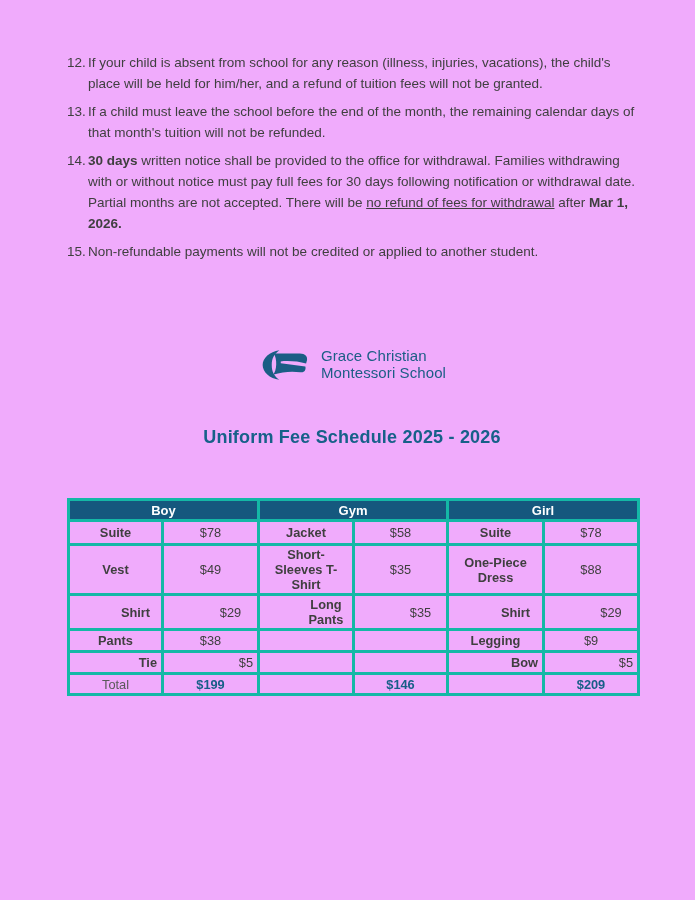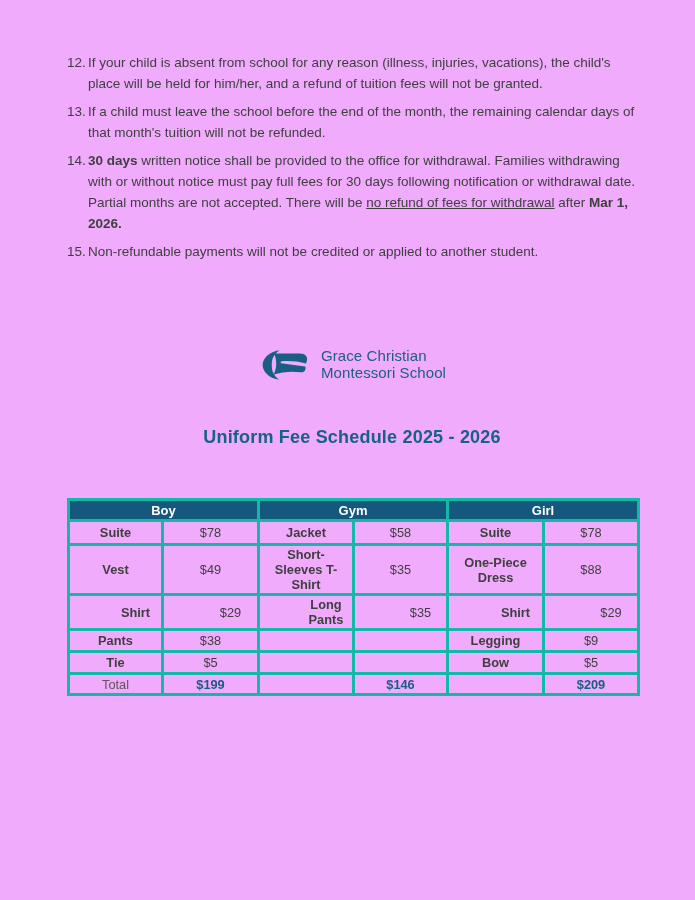--- a/index.html
+++ b/index.html
@@ -75,21 +75,21 @@
     font-weight: bold;
     font-size: 13px;
     height: 21px;
   }
   .fee-table td.item { font-weight: bold; color: #3f3f3f; }
   .fee-table td.price { font-weight: normal; color: #3f3f3f; }
   .fee-table tr.r1 td { height: 24px; }
   .fee-table tr.r2 td { height: 45px; }
   .fee-table tr.r3 td { height: 23px; padding-left: 44px; }
   .fee-table tr.r4 td { height: 22px; }
-  .fee-table tr.r5 td { height: 22px; }
+  .fee-table tr.r5 td { height: 22px; text-align: right; }
   .fee-table tr.total-row td { height: 21px; }
   .fee-table td.total-label { color: #595959; font-weight: normal; }
   .fee-table td.total-value { color: #175e87; font-weight: bold; }
 </style>
 </head>
 <body>
 
 <div class="page">
   <div class="content">
 

